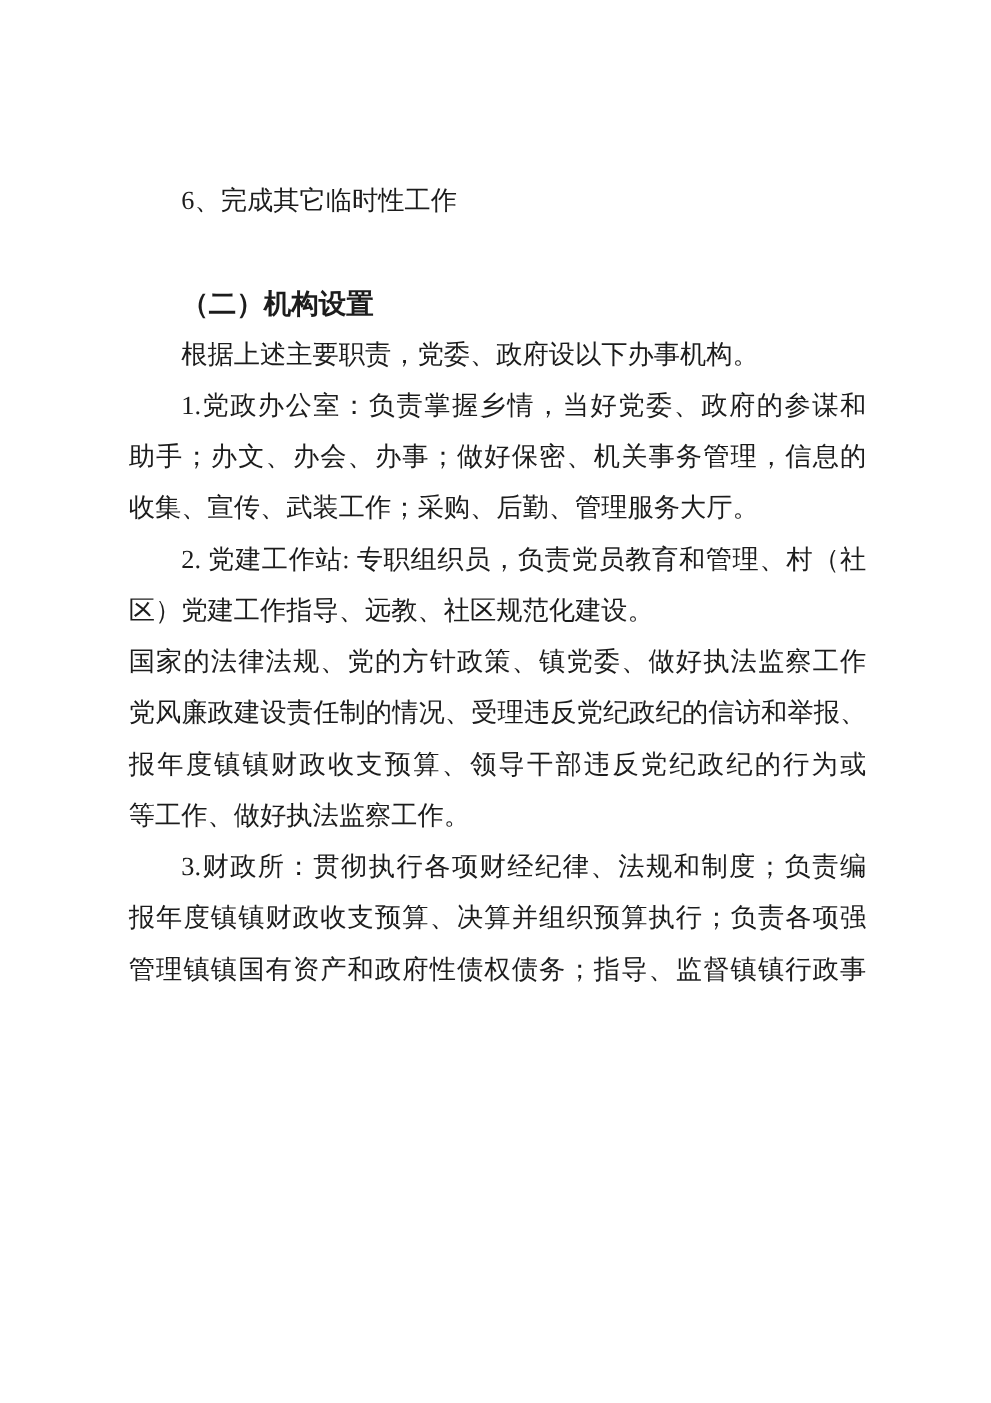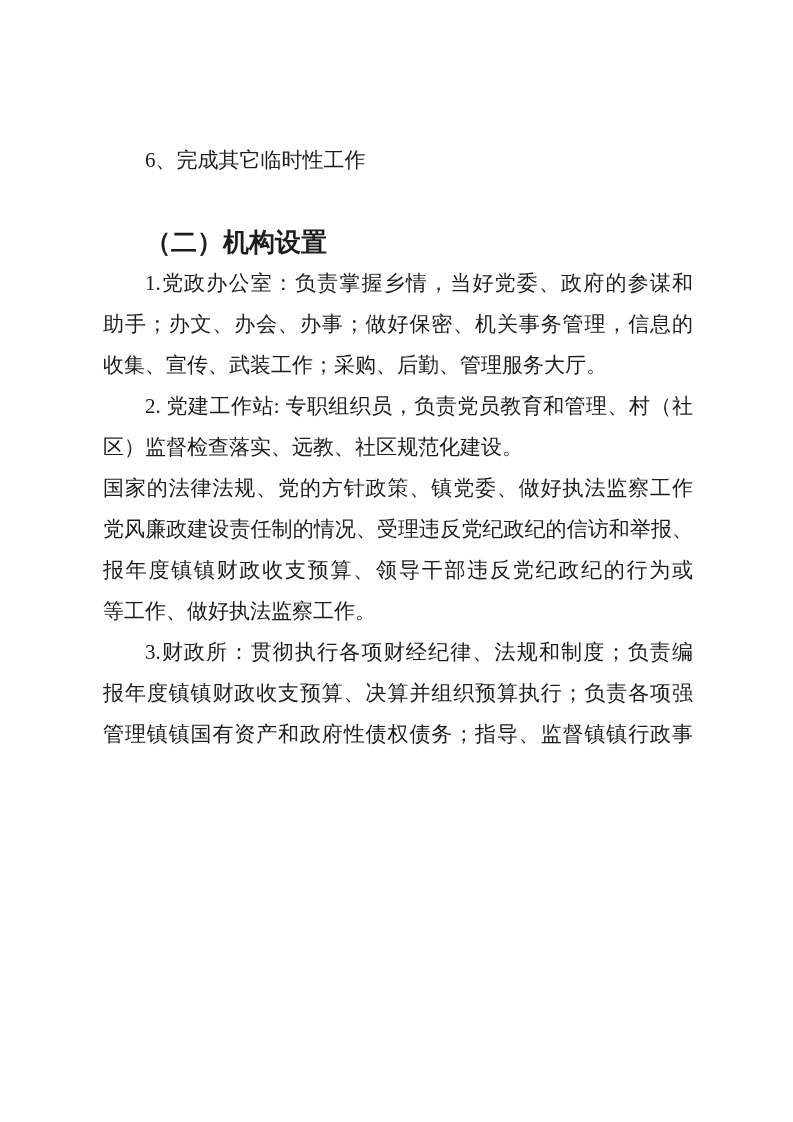--- a/index.html
+++ b/index.html
@@ -38,42 +38,43 @@
       text-align-last: left;
     }
     .line.indent {
       text-indent: 42px;
     }
     .line.spacer {
       height: 41px;
     }
     .line.heading {
       font-weight: bold;
-      font-size: 26px;
+      font-size: 22px;
     }
   </style>
 </head>
 <body>
 
 <div class="page">
   <div class="content">
 
     <div class="line indent last">6、完成其它临时性工作</div>
 
     <div class="line spacer"></div>
 
     <div class="line heading indent last">（二）机构设置</div>
 
+    <div class="line indent last">根据上述主要职责，党委、政府设以下办事机构。</div>
 
     <div class="line indent">1.党政办公室：负责掌握乡情，当好党委、政府的参谋和</div>
     <div class="line">助手；办文、办会、办事；做好保密、机关事务管理，信息的</div>
     <div class="line last">收集、宣传、武装工作；采购、后勤、管理服务大厅。</div>
 
     <div class="line indent">2. 党建工作站: 专职组织员，负责党员教育和管理、村（社</div>
-    <div class="line last">区）监督检查落实、远教、社区规范化建设。</div>
+    <div class="line last">区）党建工作指导、远教、社区规范化建设。</div>
 
     <div class="line">国家的法律法规、党的方针政策、镇党委、做好执法监察工作</div>
     <div class="line">党风廉政建设责任制的情况、受理违反党纪政纪的信访和举报、</div>
     <div class="line">报年度镇镇财政收支预算、领导干部违反党纪政纪的行为或</div>
     <div class="line last">等工作、做好执法监察工作。</div>
 
     <div class="line indent">3.财政所：贯彻执行各项财经纪律、法规和制度；负责编</div>
     <div class="line">报年度镇镇财政收支预算、决算并组织预算执行；负责各项强</div>
     <div class="line">管理镇镇国有资产和政府性债权债务；指导、监督镇镇行政事</div>
 

